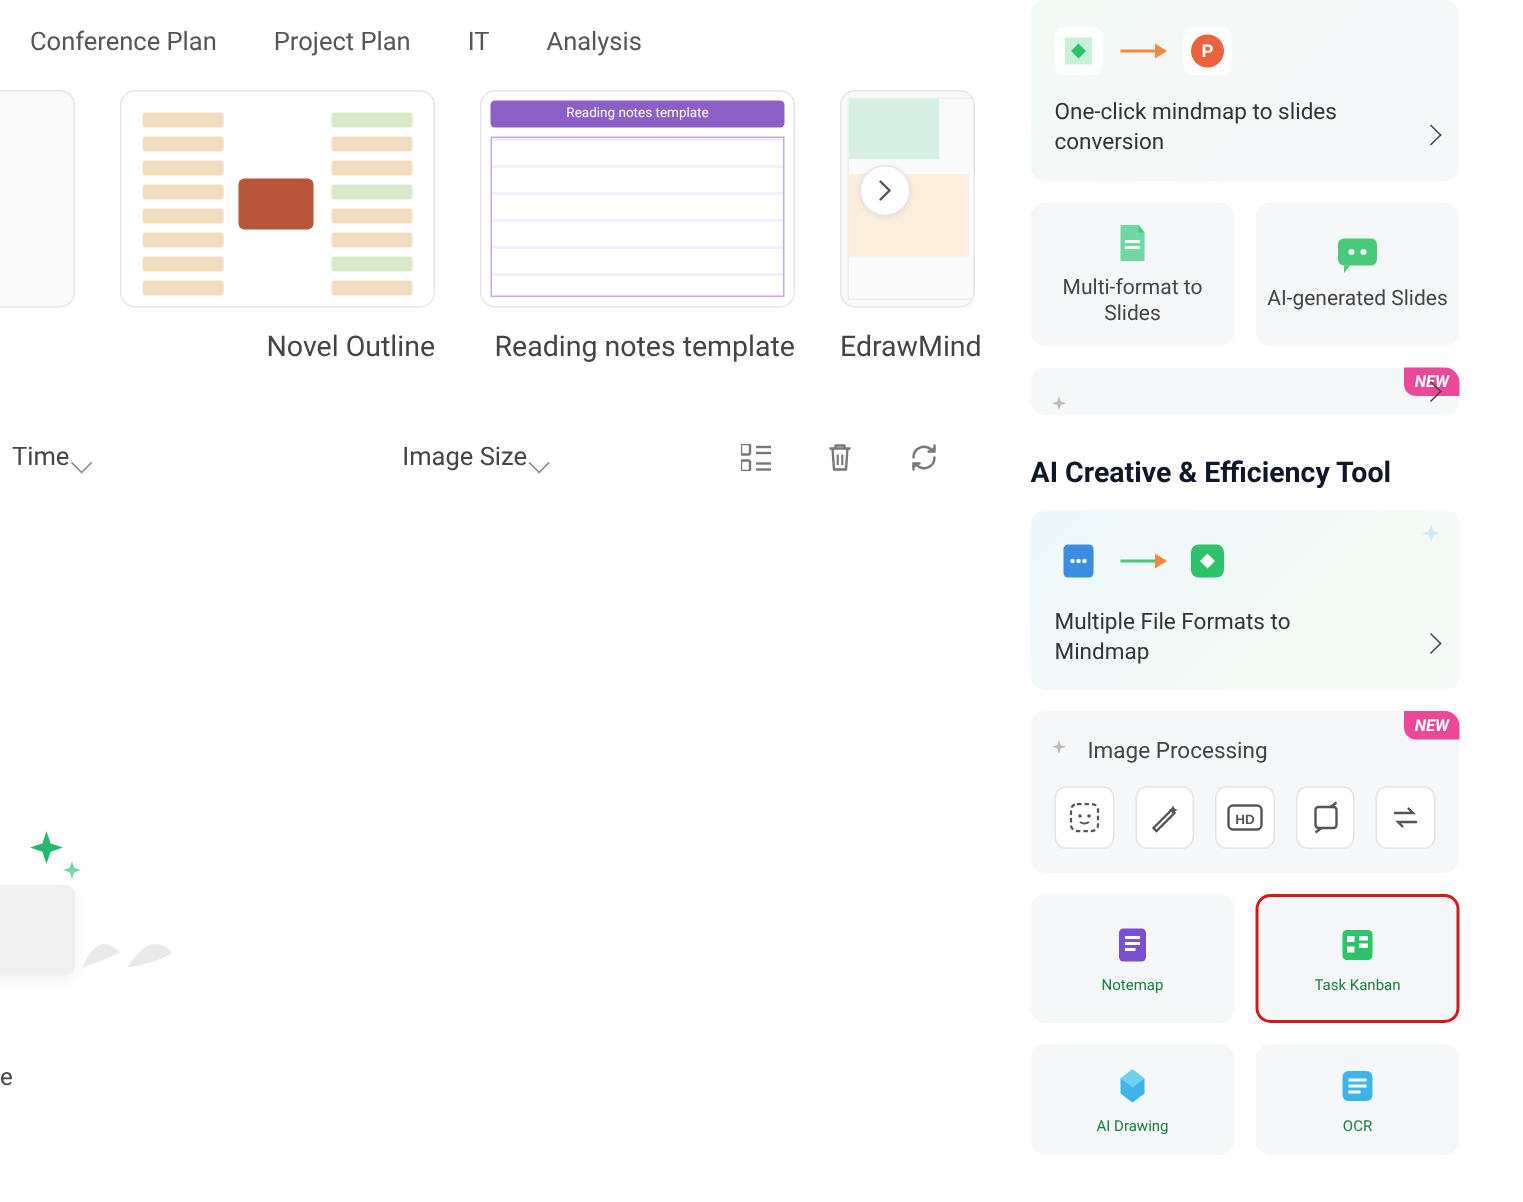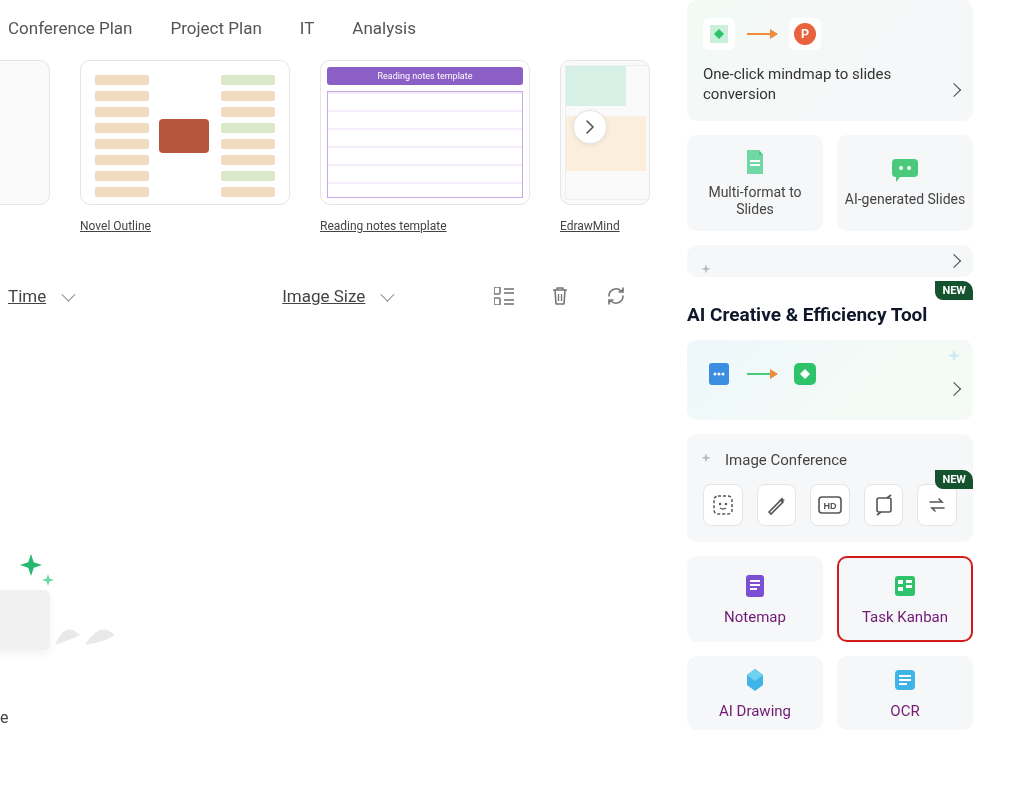--- a/index.html
+++ b/index.html
@@ -16,21 +16,21 @@
     position: absolute;
     left: 0;
     top: 0;
     width: 645px;
     height: 801px;
     background: #fff;
   }
   .tabs {
     display: flex;
     gap: 38px;
-    padding: 18px 8px 10px 8px;
+    padding: 18px 8px 10px 20px;
     font-size: 17px;
     color: #555;
   }
   .tab { cursor: pointer; }
   .templates-row {
     position: relative;
     display: flex;
     gap: 30px;
     padding: 12px 0 0 0;
     margin-left: -60px;
@@ -42,25 +42,24 @@
   .template-thumb {
     width: 210px;
     height: 145px;
     border: 1px solid #e5e5e5;
     border-radius: 10px;
     background: #fafafa;
     overflow: hidden;
     position: relative;
   }
   .template-label {
-    text-align: left;
+    text-align: right;
     padding-top: 14px;
-    font-size: 12px;
+    font-size: 19px;
     color: #444;
-    text-decoration: underline;
   }
   .next-arrow {
     position: absolute;
     top: 62px;
     right: 38px;
     width: 34px;
     height: 34px;
     border-radius: 50%;
     background: #fff;
     border: 1px solid #e5e5e5;
@@ -72,26 +71,25 @@
     z-index: 5;
   }
   .toolbar-row {
     display: flex;
     align-items: center;
     margin-top: 46px;
     padding: 0 12px 0 8px;
   }
   .dropdown {
     display: flex;
-    align-items: center;
-    gap: 16px;
+    align-items: flex-end;
+    gap: 2px;
     font-size: 17px;
     color: #444;
     cursor: pointer;
-    text-decoration: underline;
   }
   .chevron-small {
     width: 10px; height: 10px;
     border-right: 1.5px solid #888;
     border-bottom: 1.5px solid #888;
     transform: rotate(45deg) translateY(-2px);
   }
   .spacer { flex: 1; }
   .icon-btn {
     width: 34px; height: 34px;
@@ -248,24 +246,24 @@
     padding:16px 16px;
     position:relative;
     cursor:pointer;
   }
   .create-card .txt { font-size:15px; color:#444; padding-left:22px; padding-right:30px; line-height:1.35; word-wrap:break-word; white-space:normal; }
   .sparkle-mini {
     position:absolute; left:12px; top:18px; width:14px; height:14px; color:#bbb;
   }
   .new-badge {
     position:absolute; right:0; top:0;
-    background:#14532d; color:#fff;
+    background:#ec4899; color:#fff;
     font-size:11px; font-weight:bold;
     padding:3px 7px; border-radius:0 10px 0 8px;
-    margin-top:36px;
+    font-style:italic;
   }
   .section-title {
     margin:26px 0 0 22px;
     font-size:19px; font-weight:700; color:#0f172a;
   }
   .img-proc-row {
     display:flex; gap:14px; margin-top:14px;
   }
   .mini-tool {
     width:42px; height:42px; border:1px solid #e4e4e4; border-radius:8px;
@@ -275,21 +273,21 @@
   }
   .grid2 {
     display:grid; grid-template-columns:136px 136px; gap:14px;
     margin:14px 0 0 22px;
   }
   .tool-card {
     height:86px; background:#f6f7f8; border-radius:10px;
     display:flex; flex-direction:column; align-items:center; justify-content:center; gap:8px;
     cursor:pointer;
   }
-  .tool-card .lbl { font-size:15px; color:#701a75; }
+  .tool-card .lbl { font-size:10px; color:#15803d; }
   .tool-card.highlighted {
     border:2.5px solid #d11a1a;
   }
   svg { display:block; }
 </style>
 </head>
 <body>
 
 <div class="main-area">
 
@@ -473,29 +471,30 @@
           </svg>
       </div>
       <div class="arrow-right-long" style="background:#49c97a"></div>
       <div class="ic-box">
         <svg width="28" height="28" viewBox="0 0 28 28">
             <rect x="3" y="3" width="22" height="22" rx="5" fill="#2cc36b"></rect>
             <path d="M9 14l5-5 5 5-5 5z" fill="#fff"></path>
           </svg>
       </div>
     </div>
+    <div class="card-text">Multiple File Formats to Mindmap</div>
     <div class="card-arrow low"></div>
   </div>
 
   <div class="create-card" style="padding-bottom:16px;">
     <div class="new-badge">NEW</div>
     <svg class="sparkle-mini" viewBox="0 0 24 24">
         <path d="M12 2l2 6 6 2-6 2-2 6-2-6-6-2 6-2z" fill="#bbb"></path>
       </svg>
-    <div class="txt" style="padding-left:22px">Image Conference</div>
+    <div class="txt" style="padding-left:22px">Image Processing</div>
     <div class="img-proc-row">
       <div class="mini-tool">
         <svg width="22" height="22" viewBox="0 0 22 22">
             <rect x="2" y="2" width="18" height="18" rx="4" fill="none" stroke="#555" stroke-width="1.5" stroke-dasharray="3 2"></rect>
             <circle cx="8" cy="10" r="1.2" fill="#555"></circle>
             <circle cx="14" cy="10" r="1.2" fill="#555"></circle>
             <path d="M8 14q3 2 6 0" stroke="#555" stroke-width="1.4" fill="none"></path>
           </svg>
       </div>
       <div class="mini-tool">

